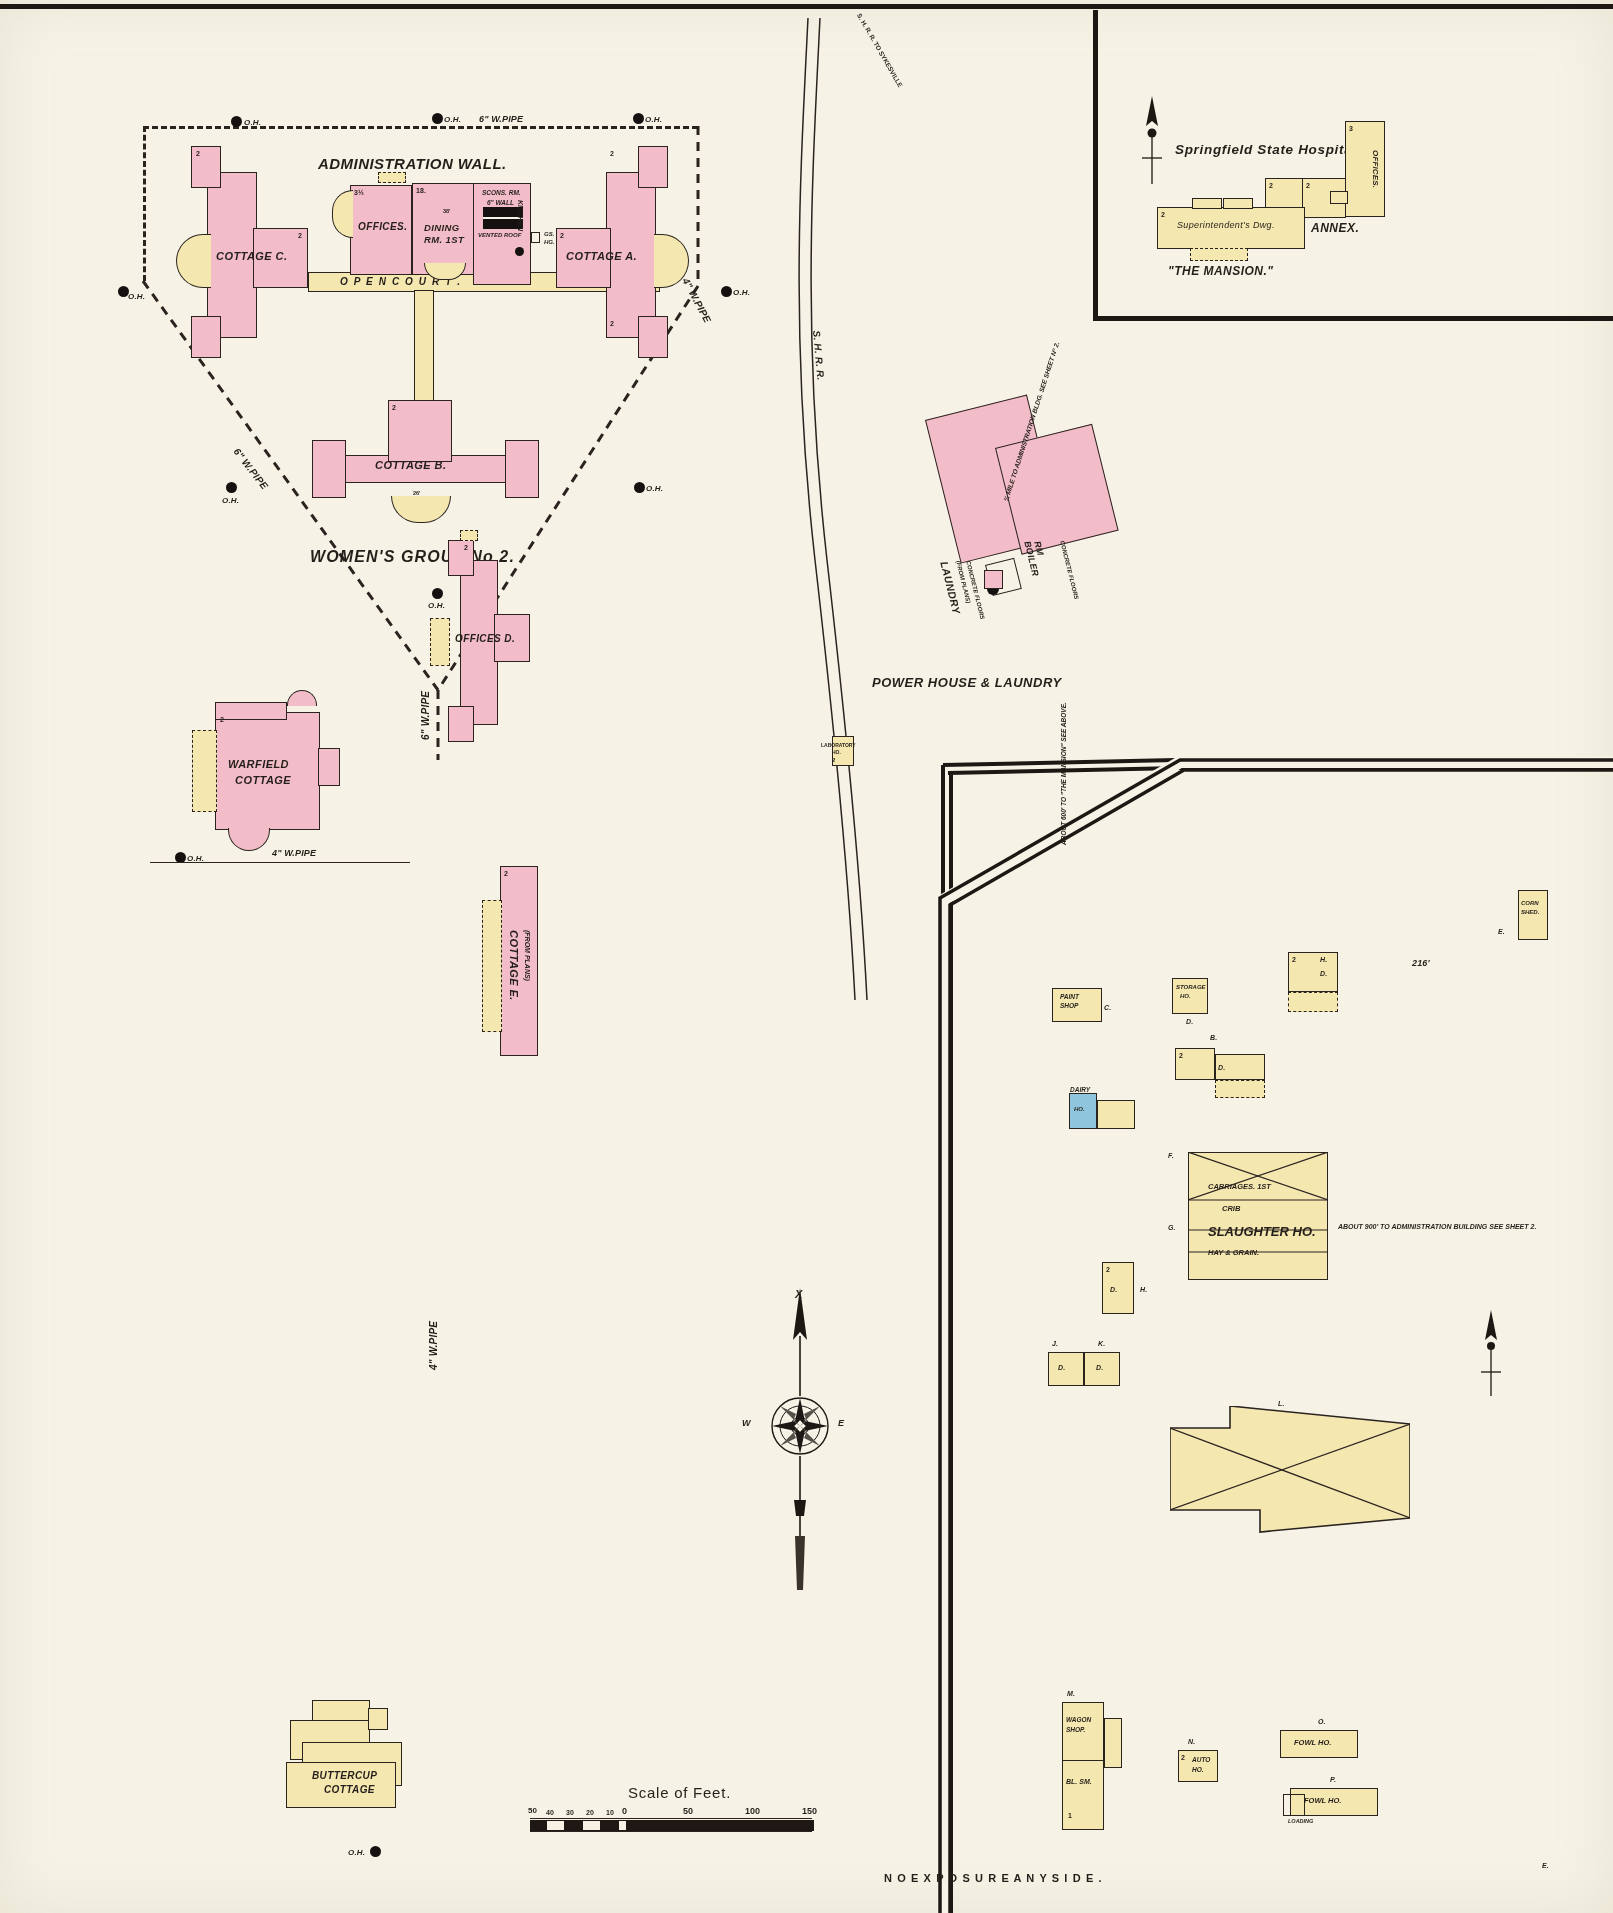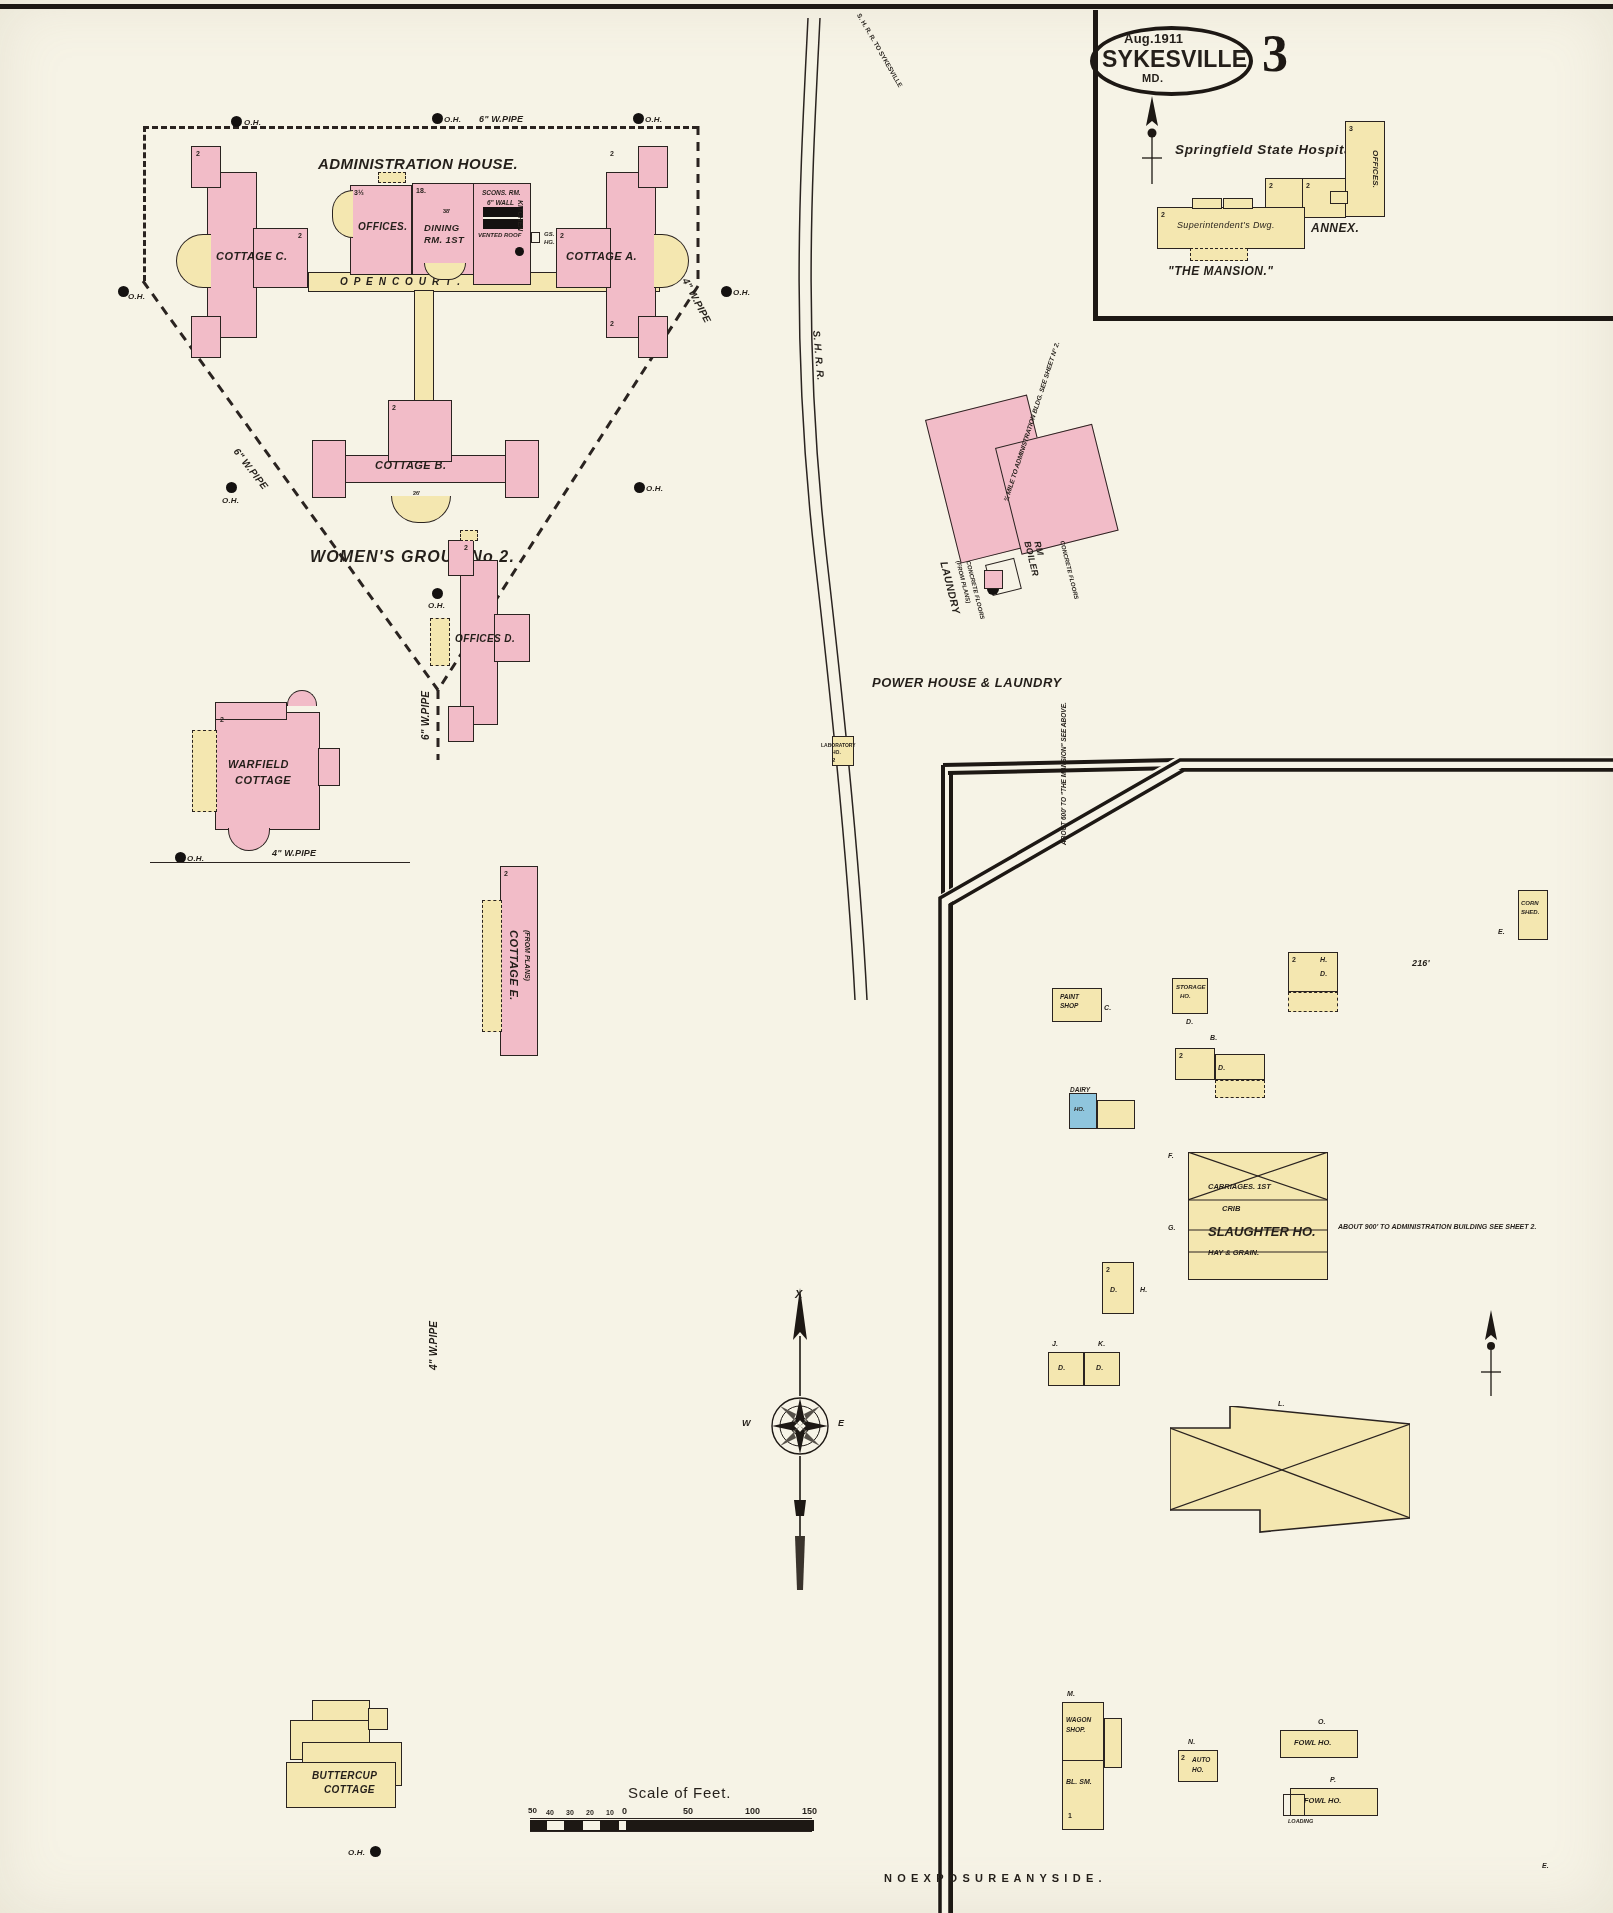--- a/index.html
+++ b/index.html
@@ -73,27 +73,20 @@
   .rr{position:absolute;}
 </style>
 </head>
 <body>
 
 <div id="sheet">
   <div class="paper-edge"></div>
 
   <div class="ln hline thick" style="left:0px;top:4px;width:1613px;height:5px;"></div>
 
-  <div id="cartouche" style="left:1080px;top:22px;width:230px;height:70px;">
-    <div class="oval" style="width:155px;height:62px;left:10px;top:4px;"></div>
-    <div class="t" style="left:44px;top:9px;font-size:13px;font-weight:700;letter-spacing:.02em;">Aug.1911</div>
-    <div class="t" style="left:22px;top:24px;font-size:23px;font-weight:700;letter-spacing:.01em;">SYKESVILLE</div>
-    <div class="t" style="left:62px;top:50px;font-size:11px;font-weight:700;">MD.</div>
-    <div class="sheetno" style="left:182px;top:2px;">3</div>
-  </div>
 
   <div class="ln vline thick" style="left:1093px;top:10px;width:5px;height:310px;"></div>
   <div class="ln hline thick" style="left:1093px;top:316px;width:520px;height:5px;"></div>
 
   <div id="inset-north" style="position:absolute;left:1140px;top:96px;">
     <svg width="24" height="88" viewBox="0 0 24 88">
       <polygon points="12,0 18,30 12,25 6,30" fill="#1d1814"></polygon>
       <circle cx="12" cy="37" r="4.5" fill="#1d1814"></circle>
       <line x1="12" y1="41" x2="12" y2="88" stroke="#1d1814" stroke-width="1.3"></line>
       <line x1="2" y1="62" x2="22" y2="62" stroke="#1d1814" stroke-width="1.3"></line>
@@ -167,21 +160,21 @@
 
   <div class="t tiny" style="left:690px;top:276px;font-size:10px;font-style:italic;transform:rotate(62deg);transform-origin:0 0;">4" W.PIPE</div>
 
   <div class="t tiny rot90" style="left:420px;top:740px;font-size:10px;font-style:italic;">6" W.PIPE</div>
 
   <div class="t tiny rot90" style="left:428px;top:1370px;font-size:10px;font-style:italic;">4" W.PIPE</div>
 
   <div class="ln hline" style="left:150px;top:862px;width:260px;"></div>
   <div class="t tiny" style="left:272px;top:848px;font-size:9px;font-style:italic;">4" W.PIPE</div>
 
-  <div class="t lab" style="left:318px;top:155px;font-size:15px;letter-spacing:.03em;">ADMINISTRATION  HOUSE.</div>
+  <div class="t lab" style="left:318px;top:155px;font-size:15px;letter-spacing:.03em;">ADMINISTRATION  WALL.</div>
 
   <div class="bldg yellow" style="left:308px;top:272px;width:352px;height:20px;"></div>
   <div class="bldg yellow" style="left:414px;top:290px;width:20px;height:130px;"></div>
   <div class="t cap" style="left:340px;top:276px;font-size:10px;font-style:italic;">O P E N        C O U R T .</div>
 
   <div class="bldg pink" style="left:350px;top:185px;width:62px;height:90px;"></div>
   <div class="t tiny" style="left:354px;top:189px;font-size:7px;">3½</div>
   <div class="t lab" style="left:358px;top:221px;font-size:10px;">OFFICES.</div>
 
   <div class="bldg pink" style="left:412px;top:183px;width:62px;height:92px;"></div>

